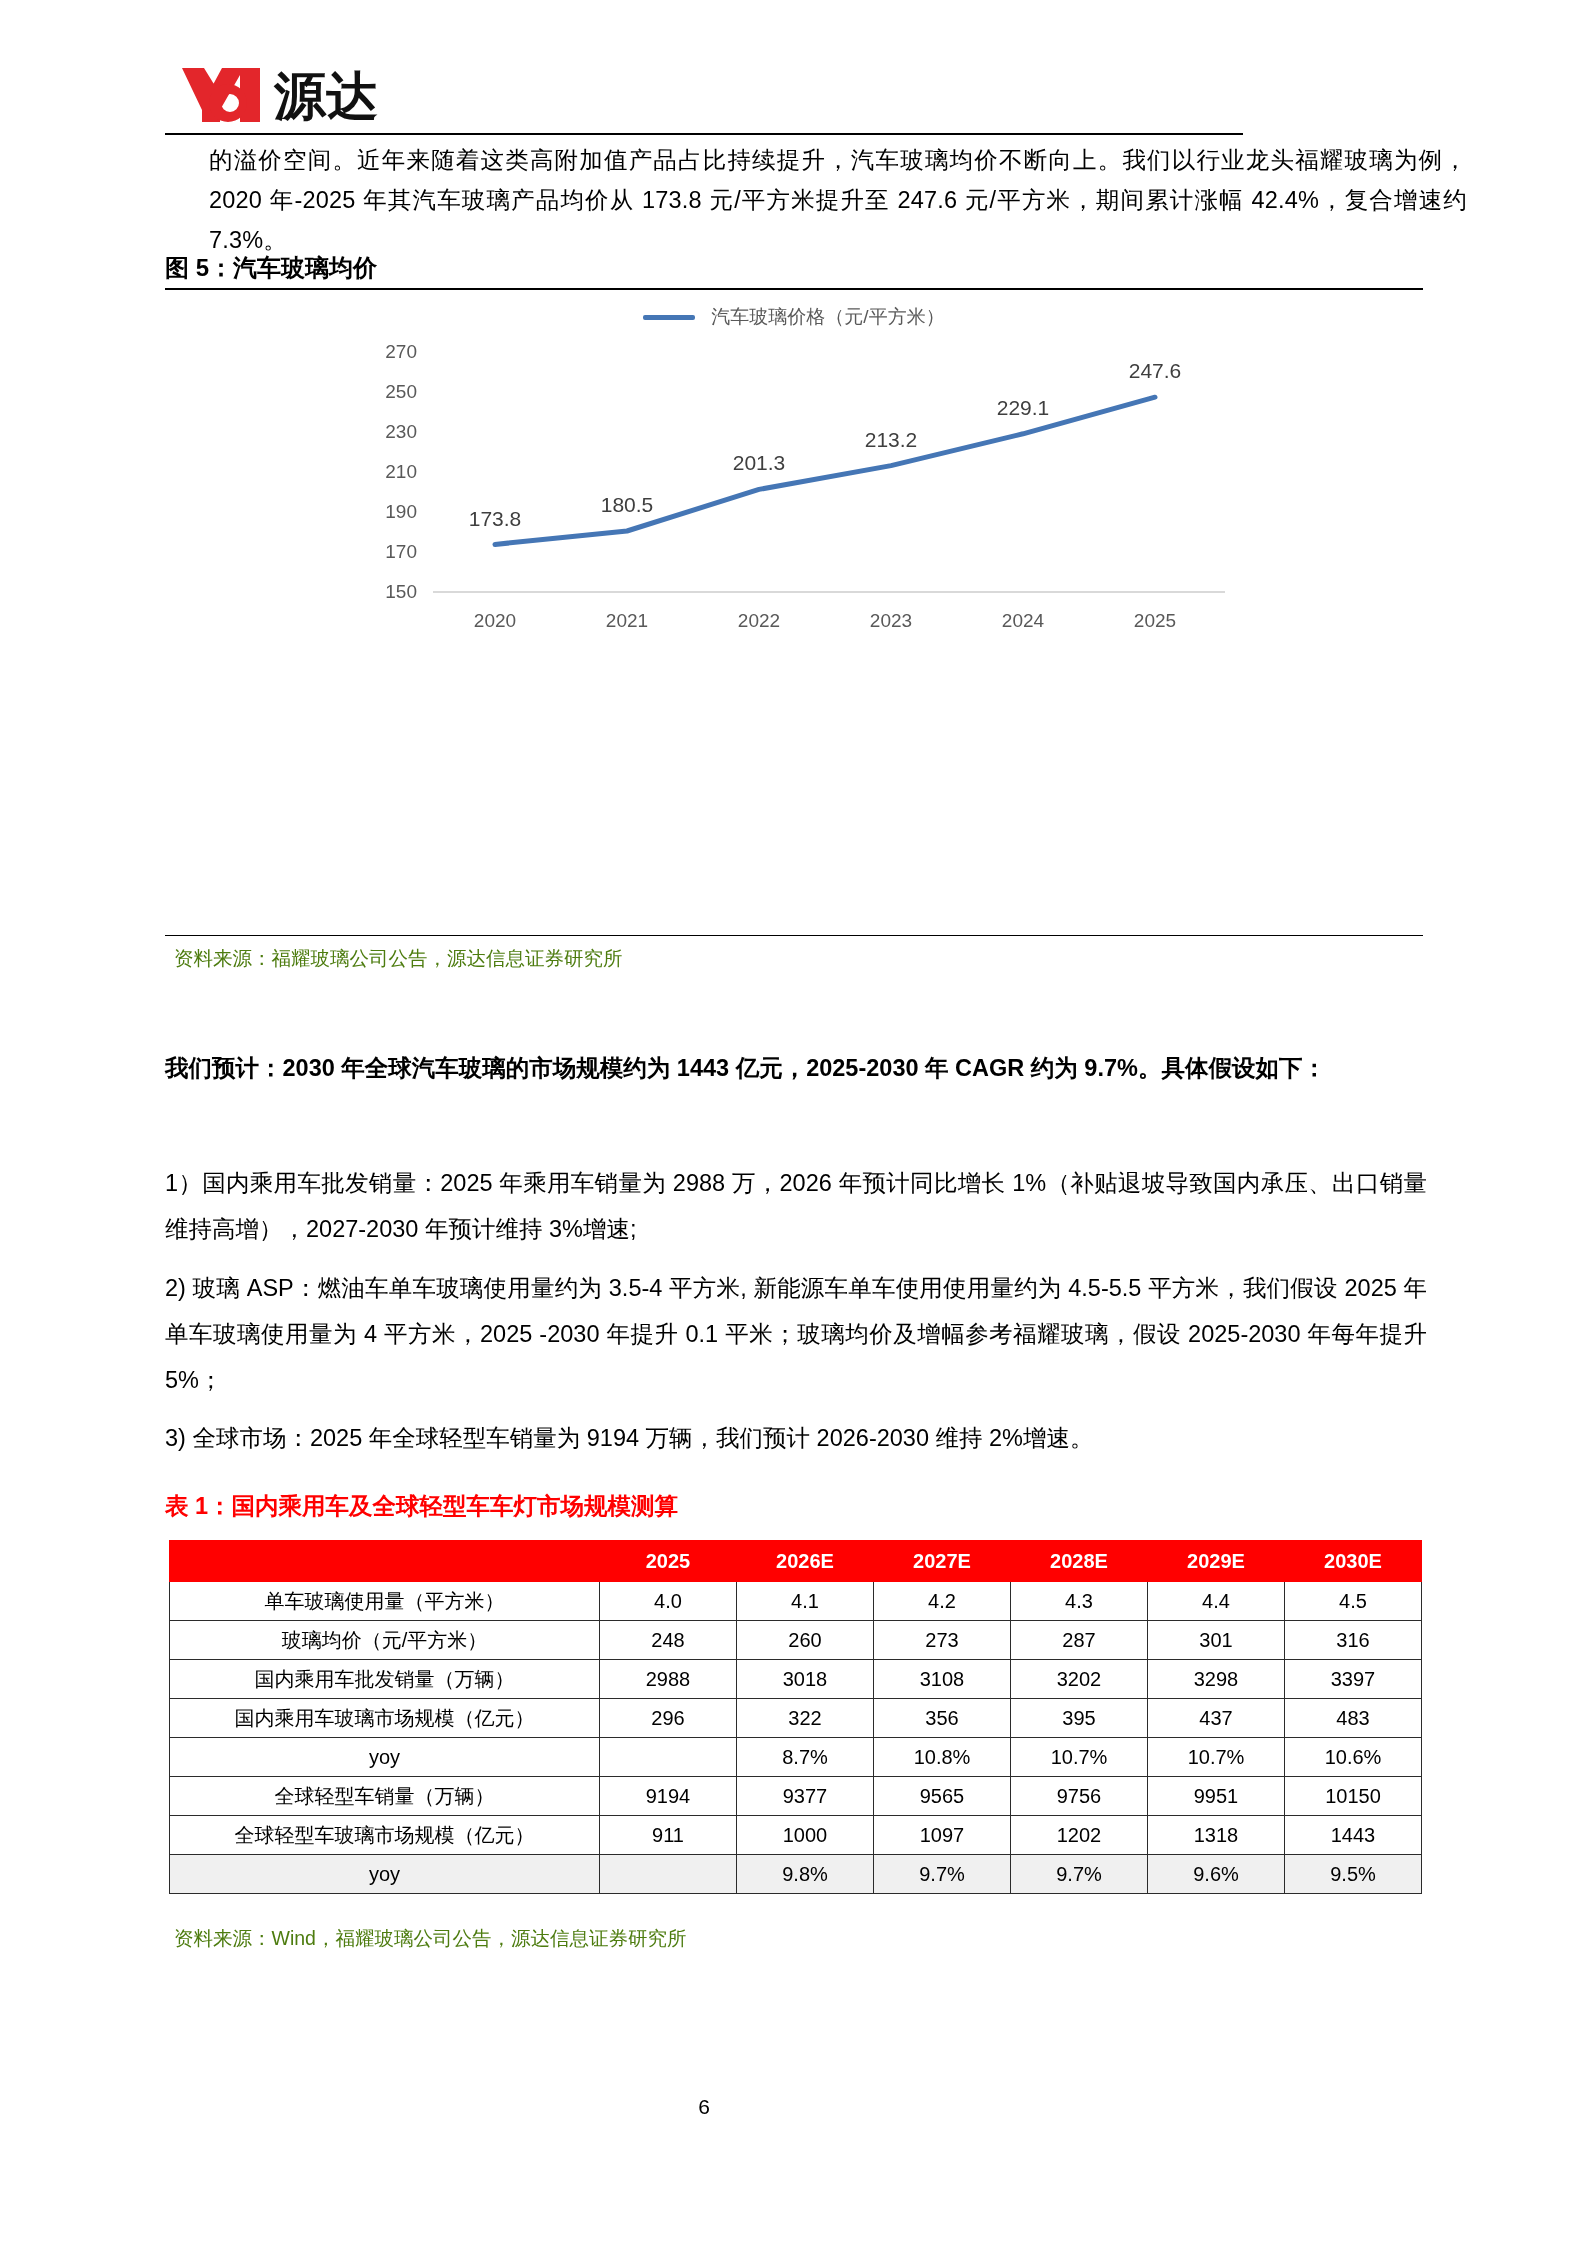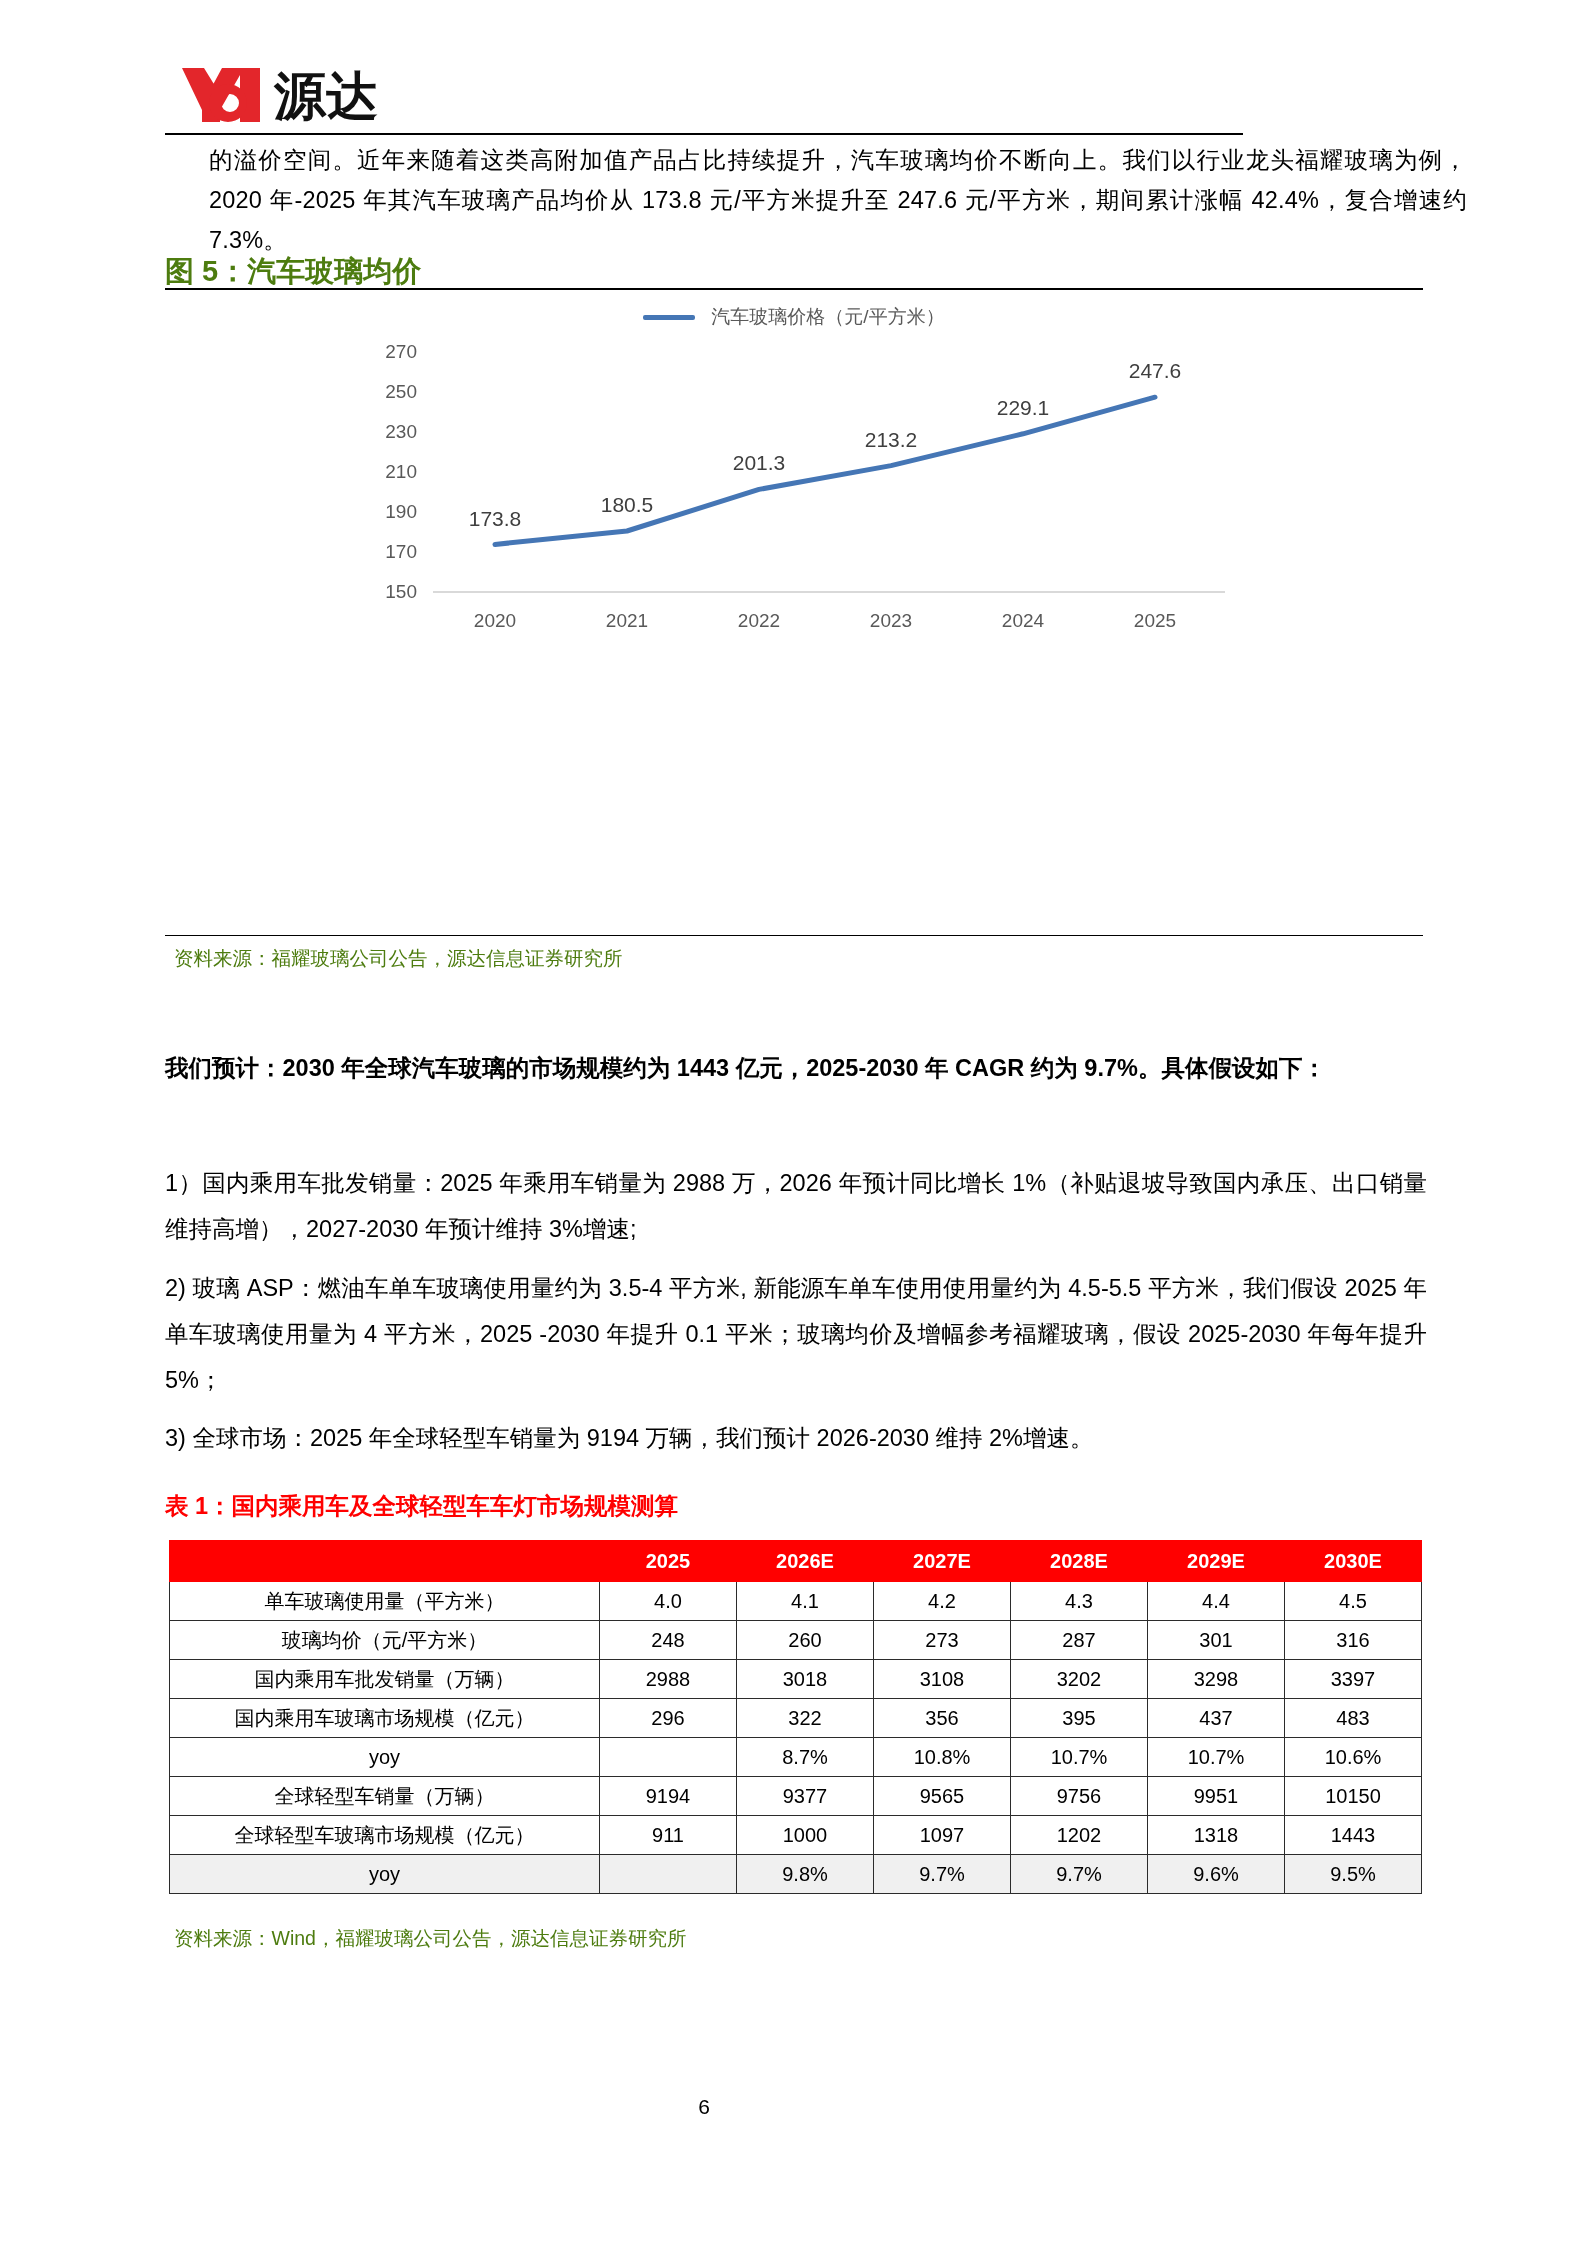--- a/index.html
+++ b/index.html
@@ -57,22 +57,22 @@
     width: 1258px;
     margin-left: 44px;
   }
 
   
   .fig-caption {
     position: absolute;
     left: 165px;
     top: 252px;
     width: 1258px;
-    color: #4d7c0f;
-    font-size: 29px;
+    color: #000000;
+    font-size: 24px;
     font-weight: bold;
     padding-bottom: 0;
   }
   .fig-rule {
     position: absolute;
     left: 165px;
     top: 288px;
     width: 1258px;
     border-top: 2.5px solid #000;
   }

